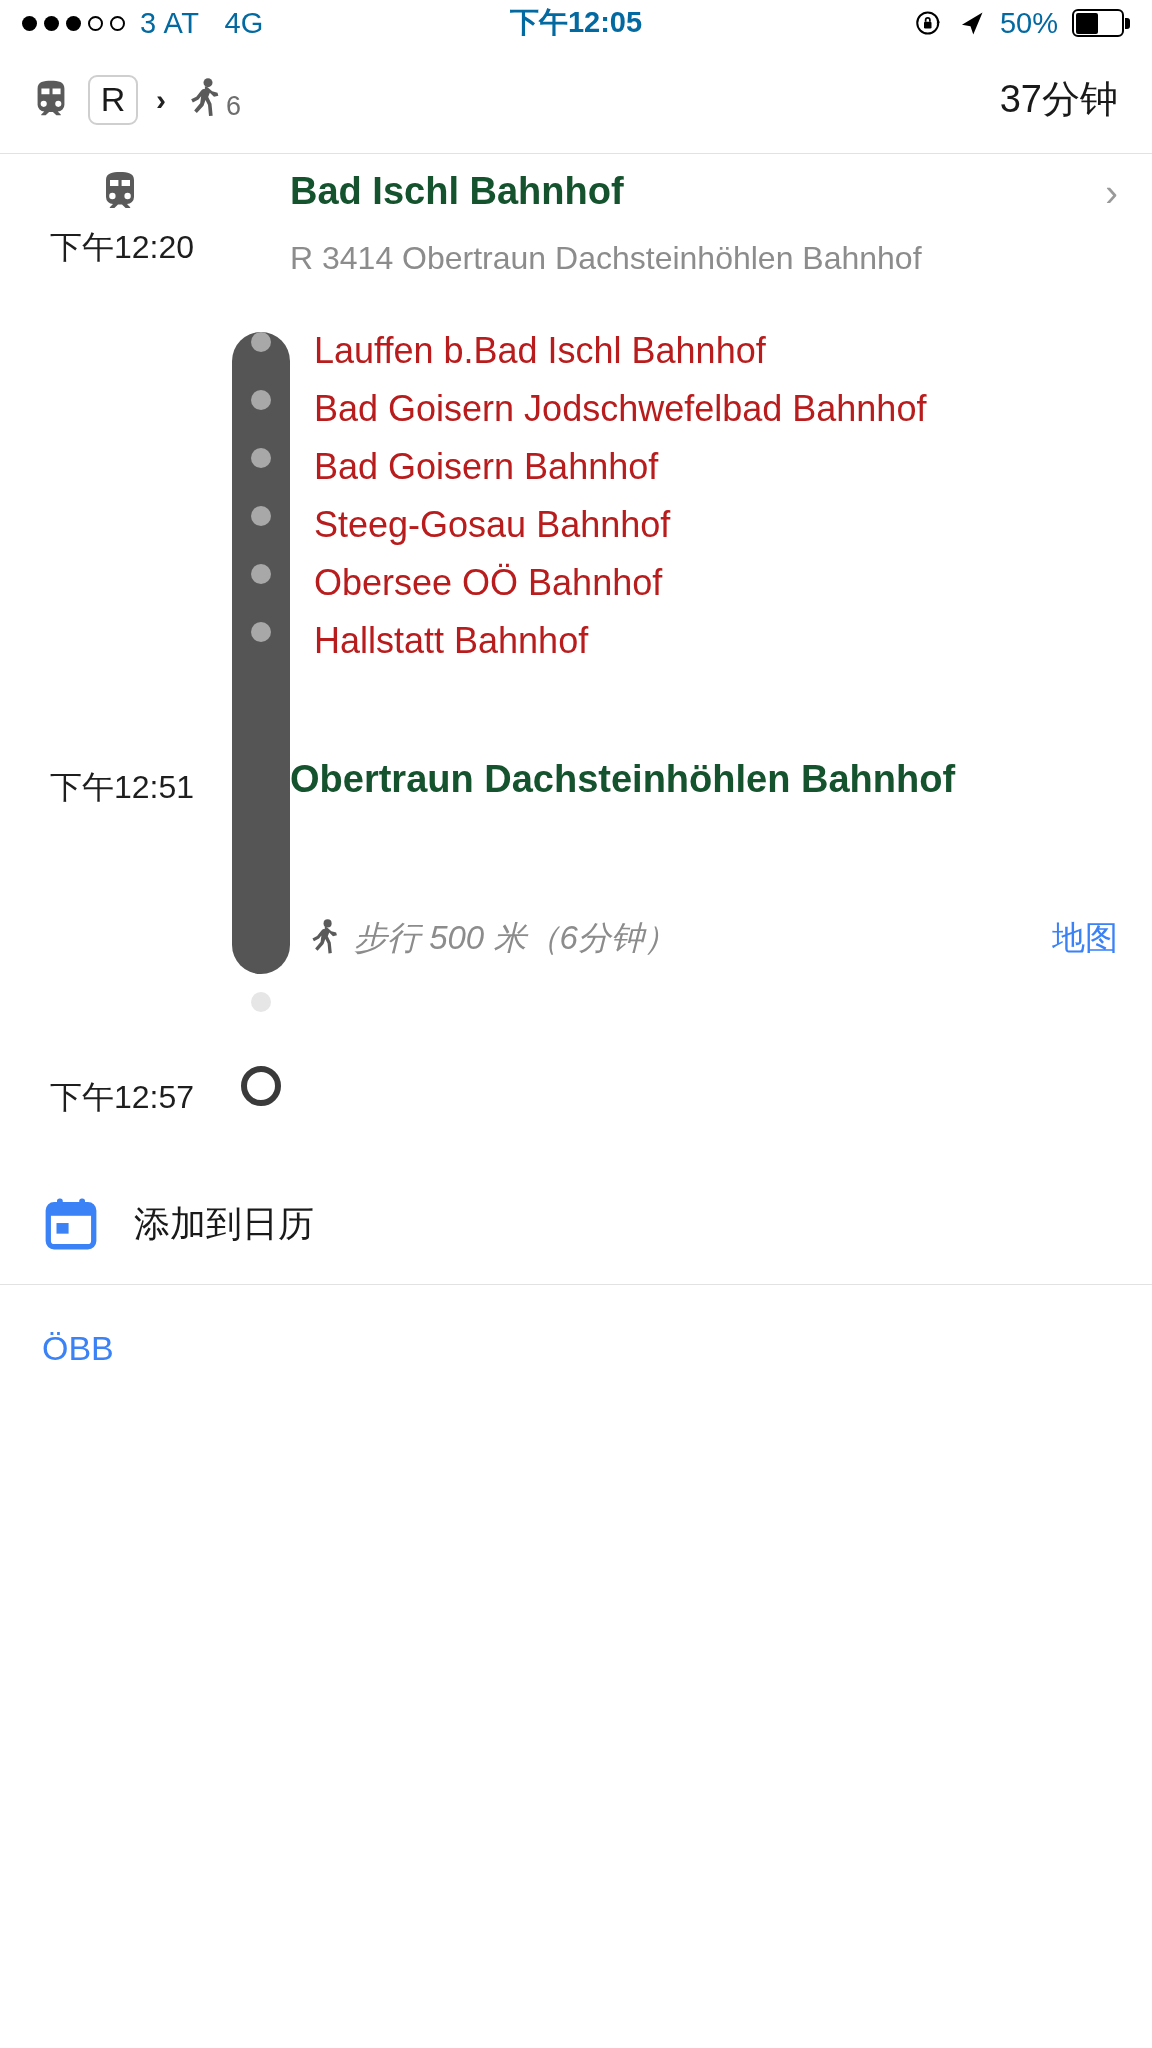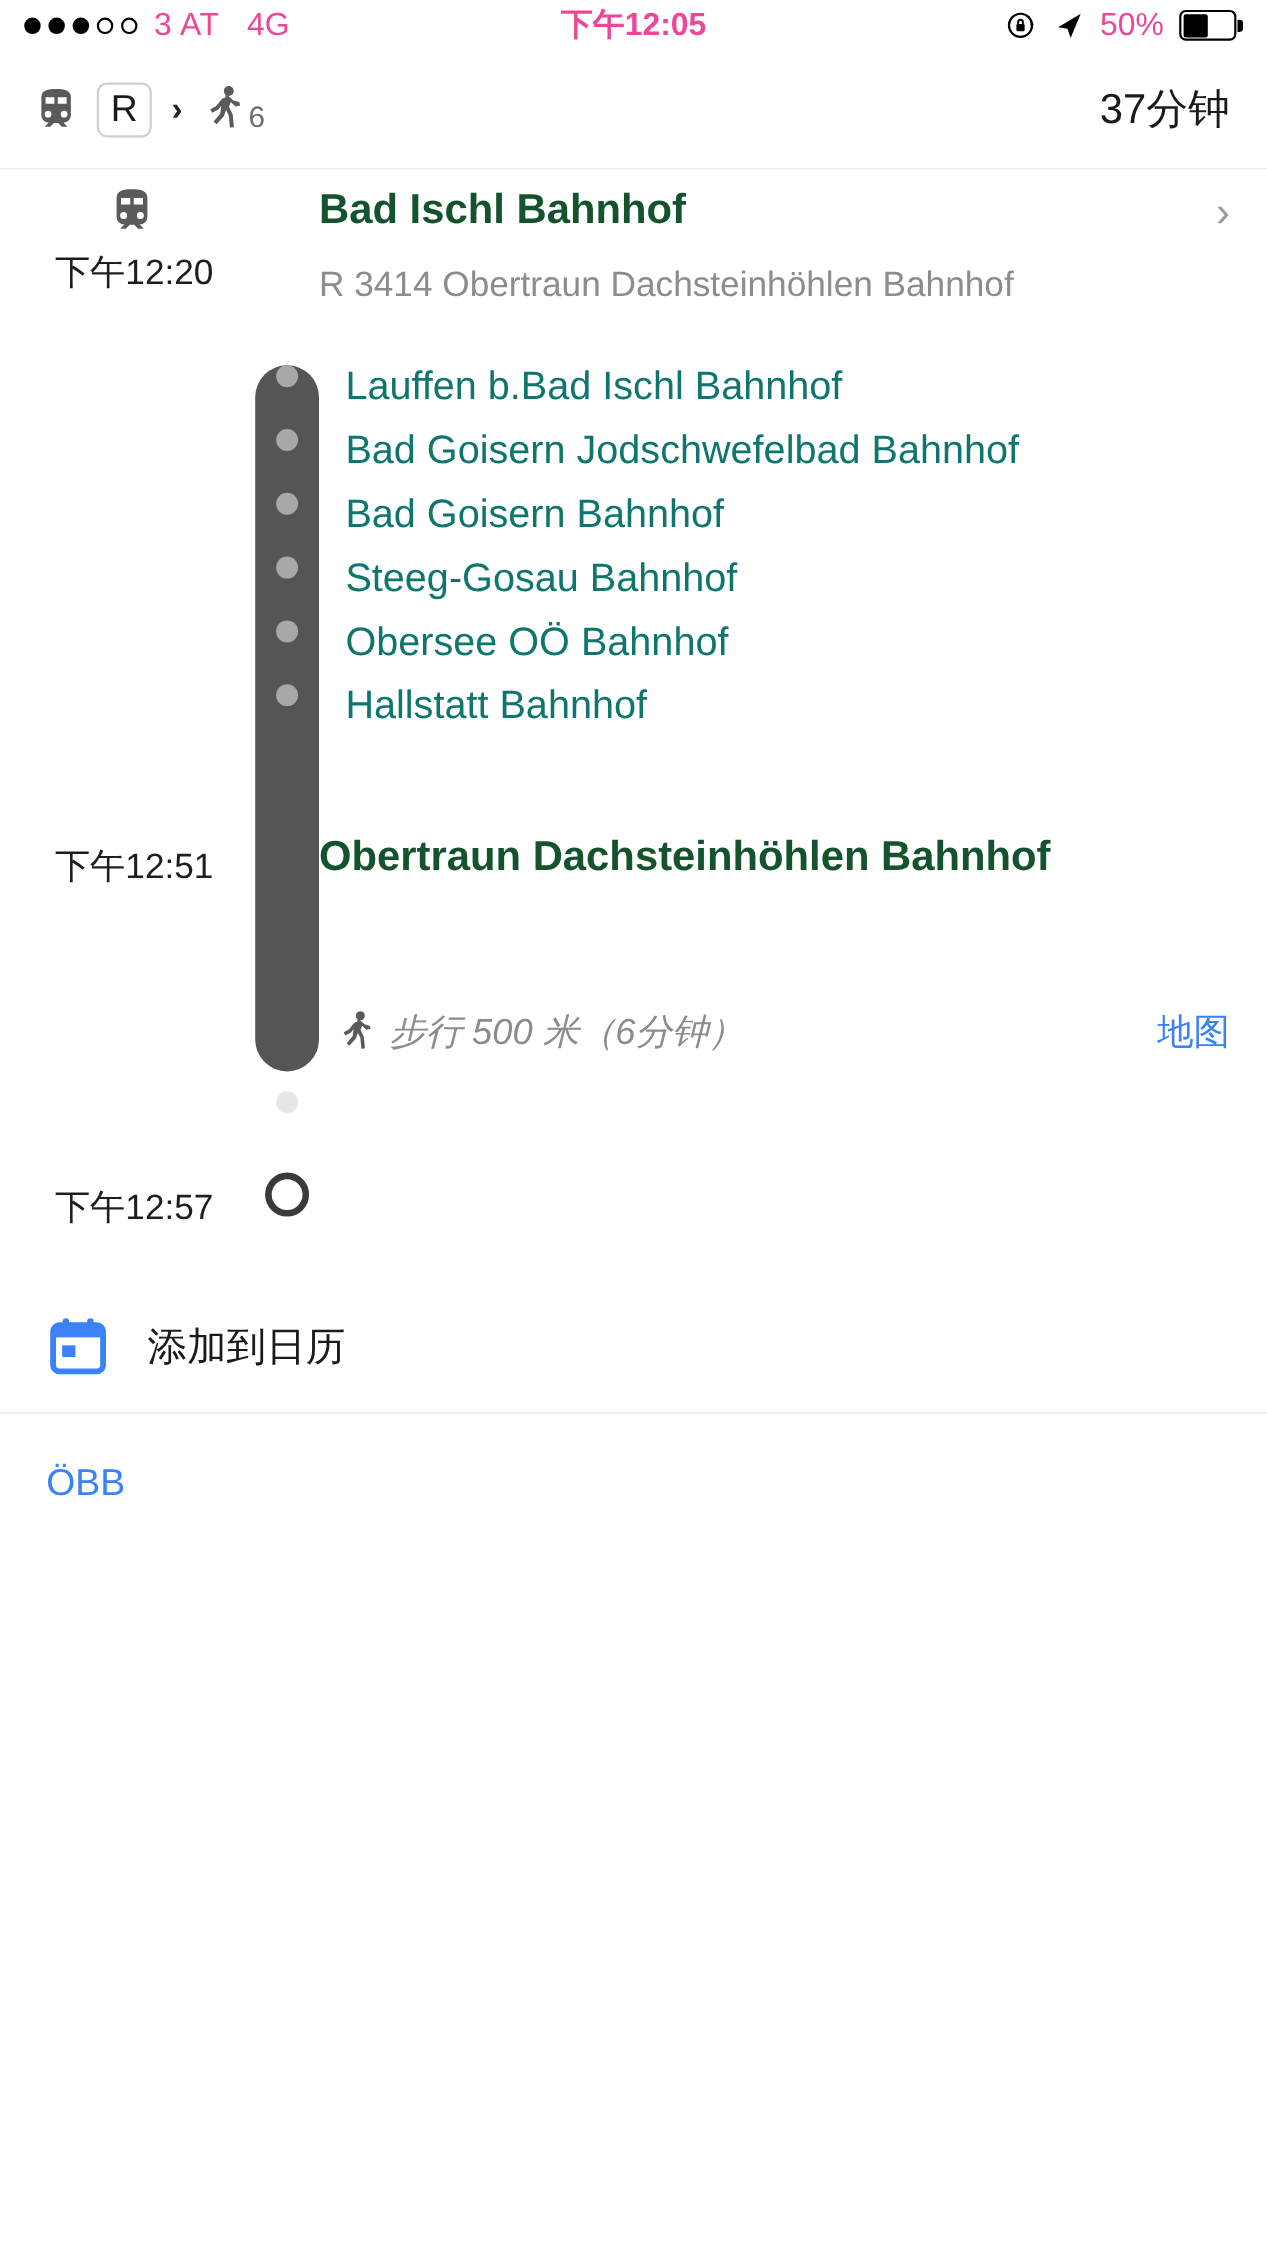--- a/index.html
+++ b/index.html
@@ -9,21 +9,21 @@
     font-family:"Liberation Sans", sans-serif;
     -webkit-font-smoothing:antialiased;
   }
   body { position:relative; overflow:hidden; }
 
   
   .statusbar {
     height:46px; width:100%;
     display:flex; align-items:center;
     padding:0 22px;
-    font-size:29px; color:#ec4899;
+    font-size:29px; color:#0369a1;
     position:relative;
   }
   .sb-left { display:flex; align-items:center; gap:9px; }
   .dots { display:flex; align-items:center; gap:7px; }
   .dot { width:15px; height:15px; border-radius:50%; }
   .dot.filled { background:#000; }
   .dot.empty { background:transparent; border:2px solid #000; }
   .sb-carrier { margin-left:6px; letter-spacing:.5px; font-size:29px; }
   .sb-net { margin-left:16px; font-size:29px; }
   .sb-center {
@@ -110,21 +110,21 @@
     width:40px; height:40px; border-radius:50%;
     border:6px solid #3a3a3a; background:#fff;
   }
   .dot-faint {
     width:20px; height:20px; border-radius:50%;
     background:#e6e6e6;
   }
 
   .stop-text { padding-left:24px; flex:1; }
   .stop-title-major { font-size:38px; font-weight:bold; color:#14532d; line-height:1.05; }
-  .stop-title-minor { font-size:36px; color:#0f766e; line-height:1.05; }
+  .stop-title-minor { font-size:36px; color:#b91c1c; line-height:1.05; }
   .route-sub { font-size:32px; color:#8c8c8c; line-height:1.05; }
   .chev-right { font-size:38px; color:#9a9a9a; padding-right:34px; font-weight:300; }
 
   .walk-line { display:flex; align-items:center; padding-left:16px; }
   .walk-line .wicon { width:36px; height:44px; margin-right:12px; }
   .walk-text { font-size:33px; color:#8c8c8c; font-style:italic; }
   .map-link { margin-left:auto; font-size:33px; color:#3b82f6; padding-right:34px; }
 
   
   .calendar-row {

